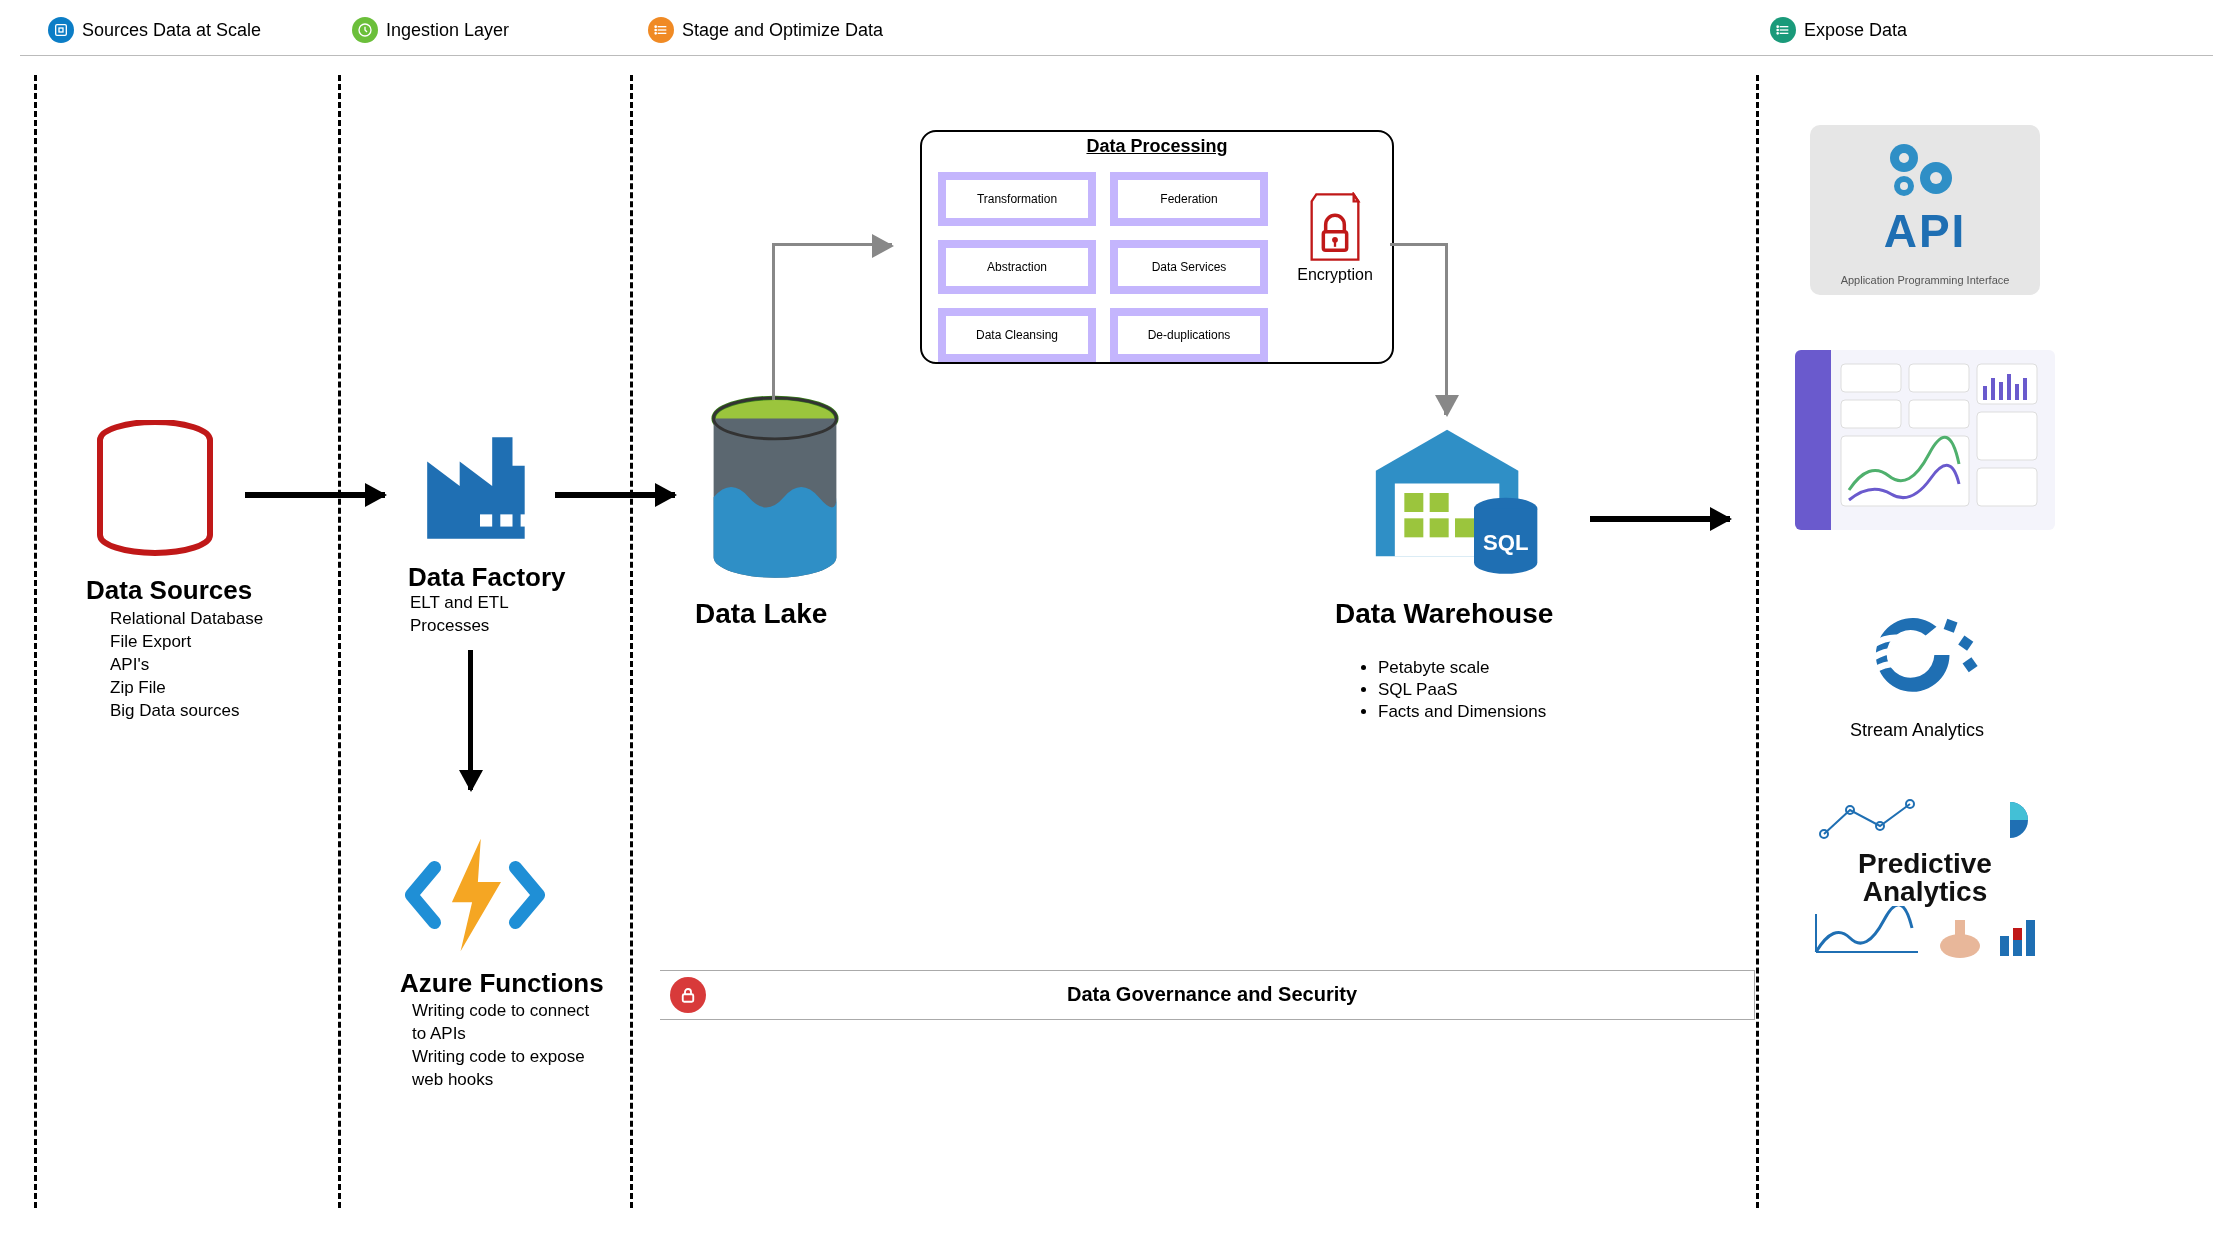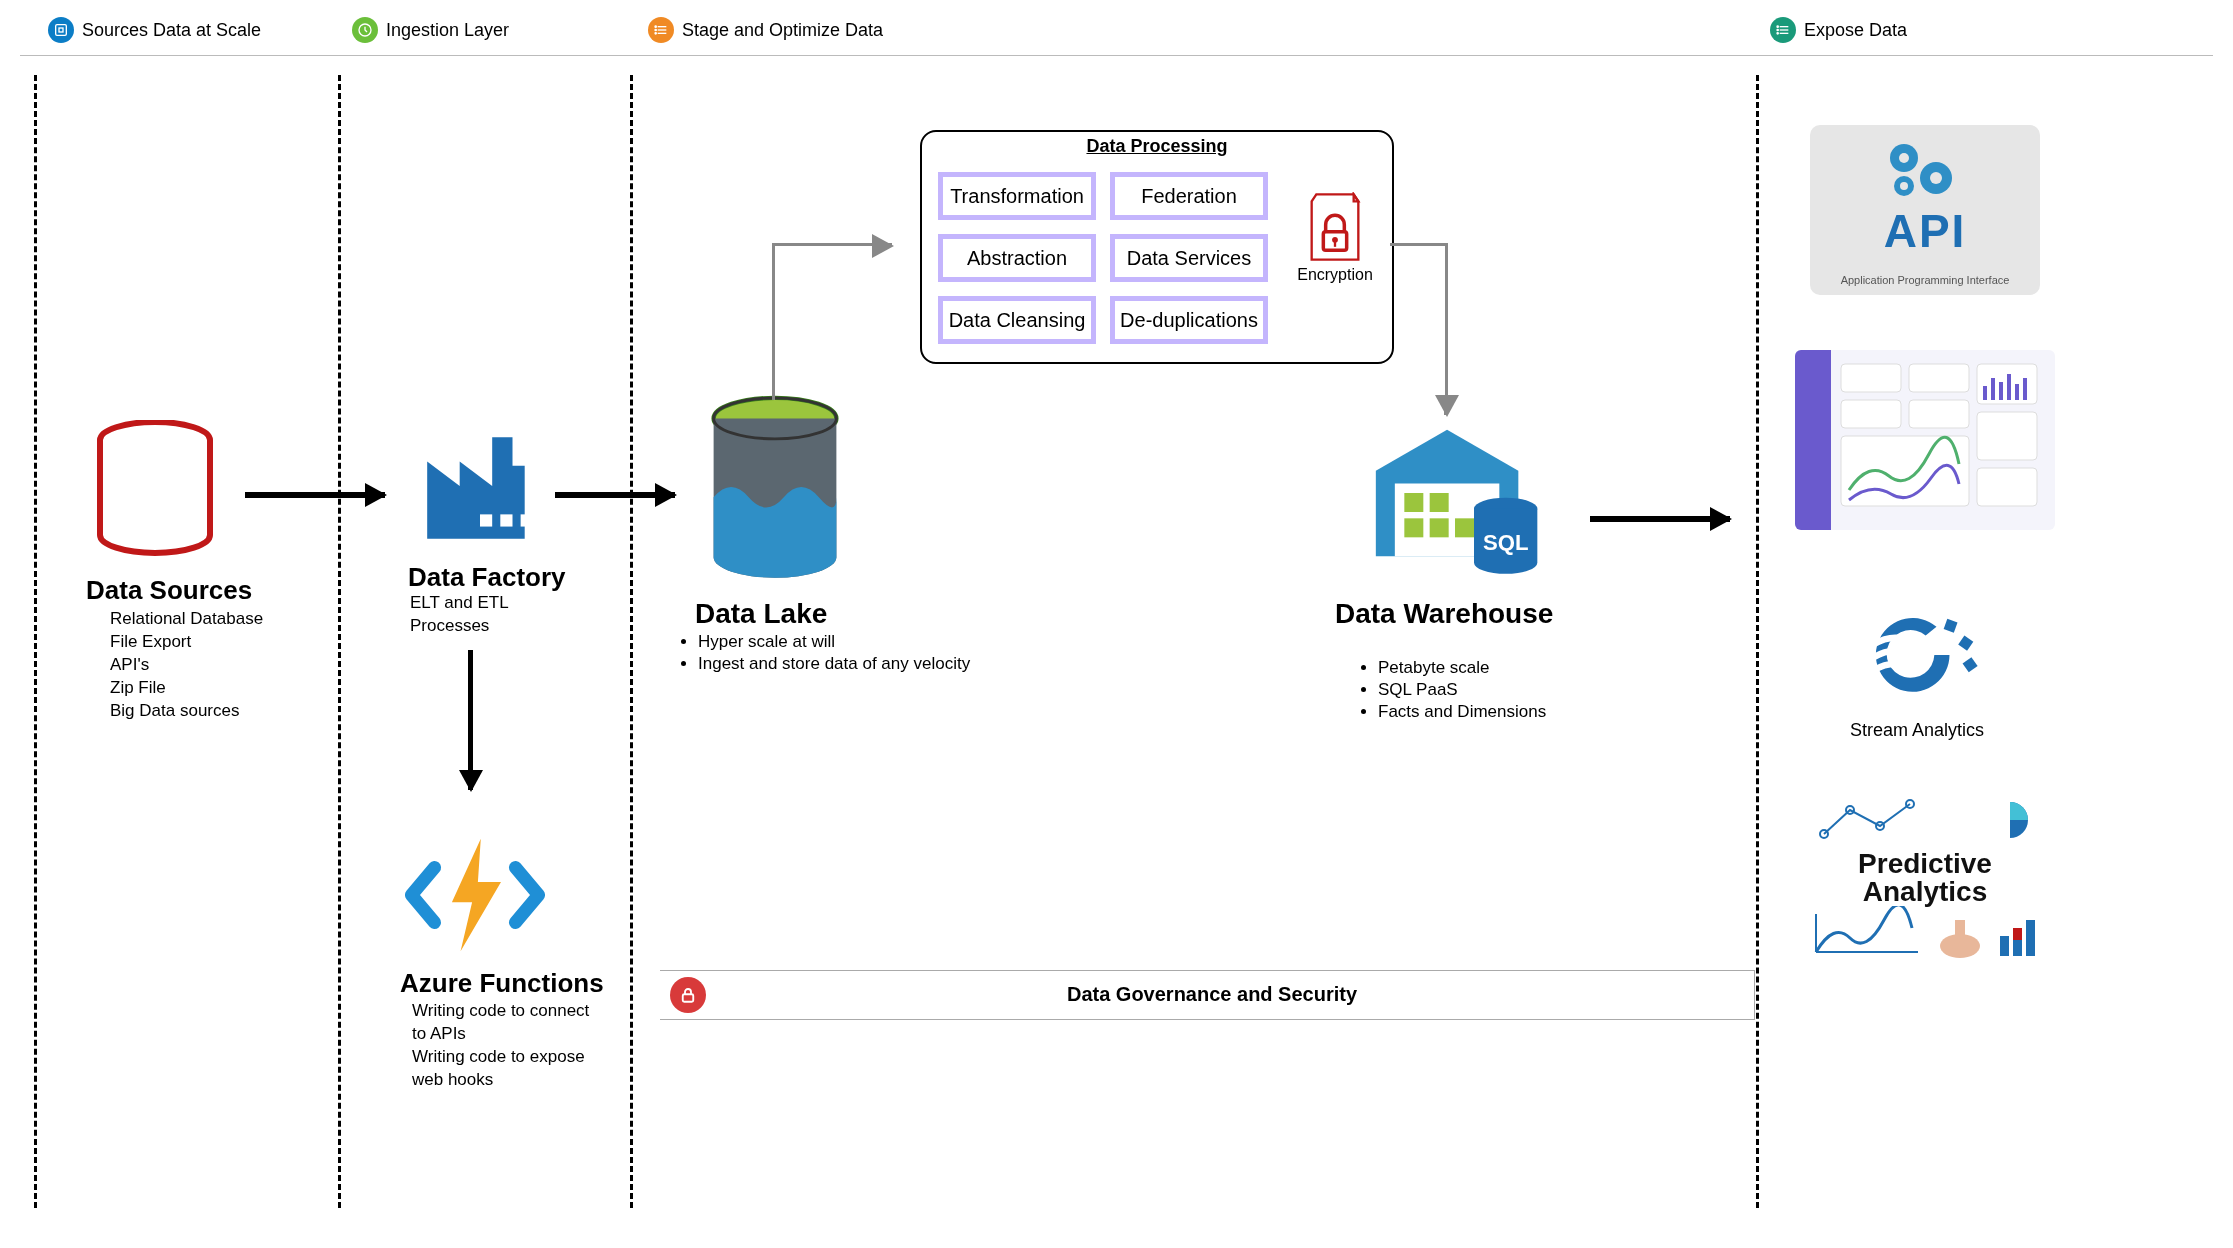--- a/index.html
+++ b/index.html
@@ -30,21 +30,21 @@
 
 .node-title{font-weight:700;font-size:26px}
 .node-sub{font-size:17px;line-height:1.35}
 .bullet{padding-left:18px}
 .bullet li{font-size:17px;margin:2px 0}
 
 
 .dp-panel{position:absolute;border:2px solid #000;border-radius:16px;background:#fff}
 .dp-title{font-weight:700;text-decoration:underline;font-size:18px;text-align:center;margin-top:4px}
 .dp-grid{display:grid;grid-template-columns:repeat(2,158px);gap:14px 14px;position:absolute;left:16px;top:40px}
-.dp-cell{border:5px solid #c4b5fd;height:38px;display:flex;align-items:center;justify-content:center;font-size:20px}
+.dp-cell{border:8px solid #c4b5fd;height:38px;display:flex;align-items:center;justify-content:center;font-size:12px}
 .enc-box{position:absolute;right:18px;top:60px;width:78px;text-align:center;font-size:16px}
 .lock-svg{width:56px;height:70px}
 
 
 .gov{position:absolute;border-top:1px solid #aaa;border-bottom:1px solid #aaa;height:48px;border-right:1px solid #aaa}
 .gov-lock{position:absolute;left:10px;top:6px;width:36px;height:36px;border-radius:50%;background:#d83a3a;color:#fff;display:flex;align-items:center;justify-content:center;font-size:18px}
 .gov-text{position:absolute;left:10px;right:0;text-align:center;top:12px;font-weight:700;font-size:20px}
 
 
 .expose-card{position:absolute;display:flex;flex-direction:column;align-items:center}
@@ -159,24 +159,20 @@
 
   <div style="position:absolute;left:700px;top:395px">
     <svg width="150" height="190" viewBox="0 0 100 130">
       <ellipse cx="50" cy="16" rx="42" ry="14" fill="#9bc53d" stroke="#3a7f1a" stroke-width="3"></ellipse>
       <path d="M8 16 v95 a42 14 0 0 0 84 0 V16" fill="#5b6770"></path>
       <path d="M8 70 q12 -14 24 0 t24 0 t24 0 t12 0 v41 a42 14 0 0 1 -84 0 z" fill="#2f8fc6"></path>
       <ellipse cx="50" cy="16" rx="42" ry="14" fill="none" stroke="#333" stroke-width="2"></ellipse>
     </svg>
   </div>
   <div style="position:absolute;left:695px;top:598px;font-size:28px;font-weight:700">Data Lake</div>
-  <ul class="bullet" style="position:absolute;left:680px;top:630px;margin:0;width:360px">
-    <li>Hyper scale at will</li>
-    <li>Ingest and store data of any velocity</li>
-  </ul>
 
   <div class="arrow light" style="position:absolute;left:772px;top:245px;width:3px;height:155px;background:#888"></div>
   <div class="arrow light h" style="left:772px;top:243px;width:120px;height:3px"></div>
 
   <div class="dp-panel" style="left:920px;top:130px;width:470px;height:230px">
     <div class="dp-title">Data Processing</div>
     <div class="dp-grid">
       <div class="dp-cell">Transformation</div>
       <div class="dp-cell">Federation</div>
       <div class="dp-cell">Abstraction</div>

